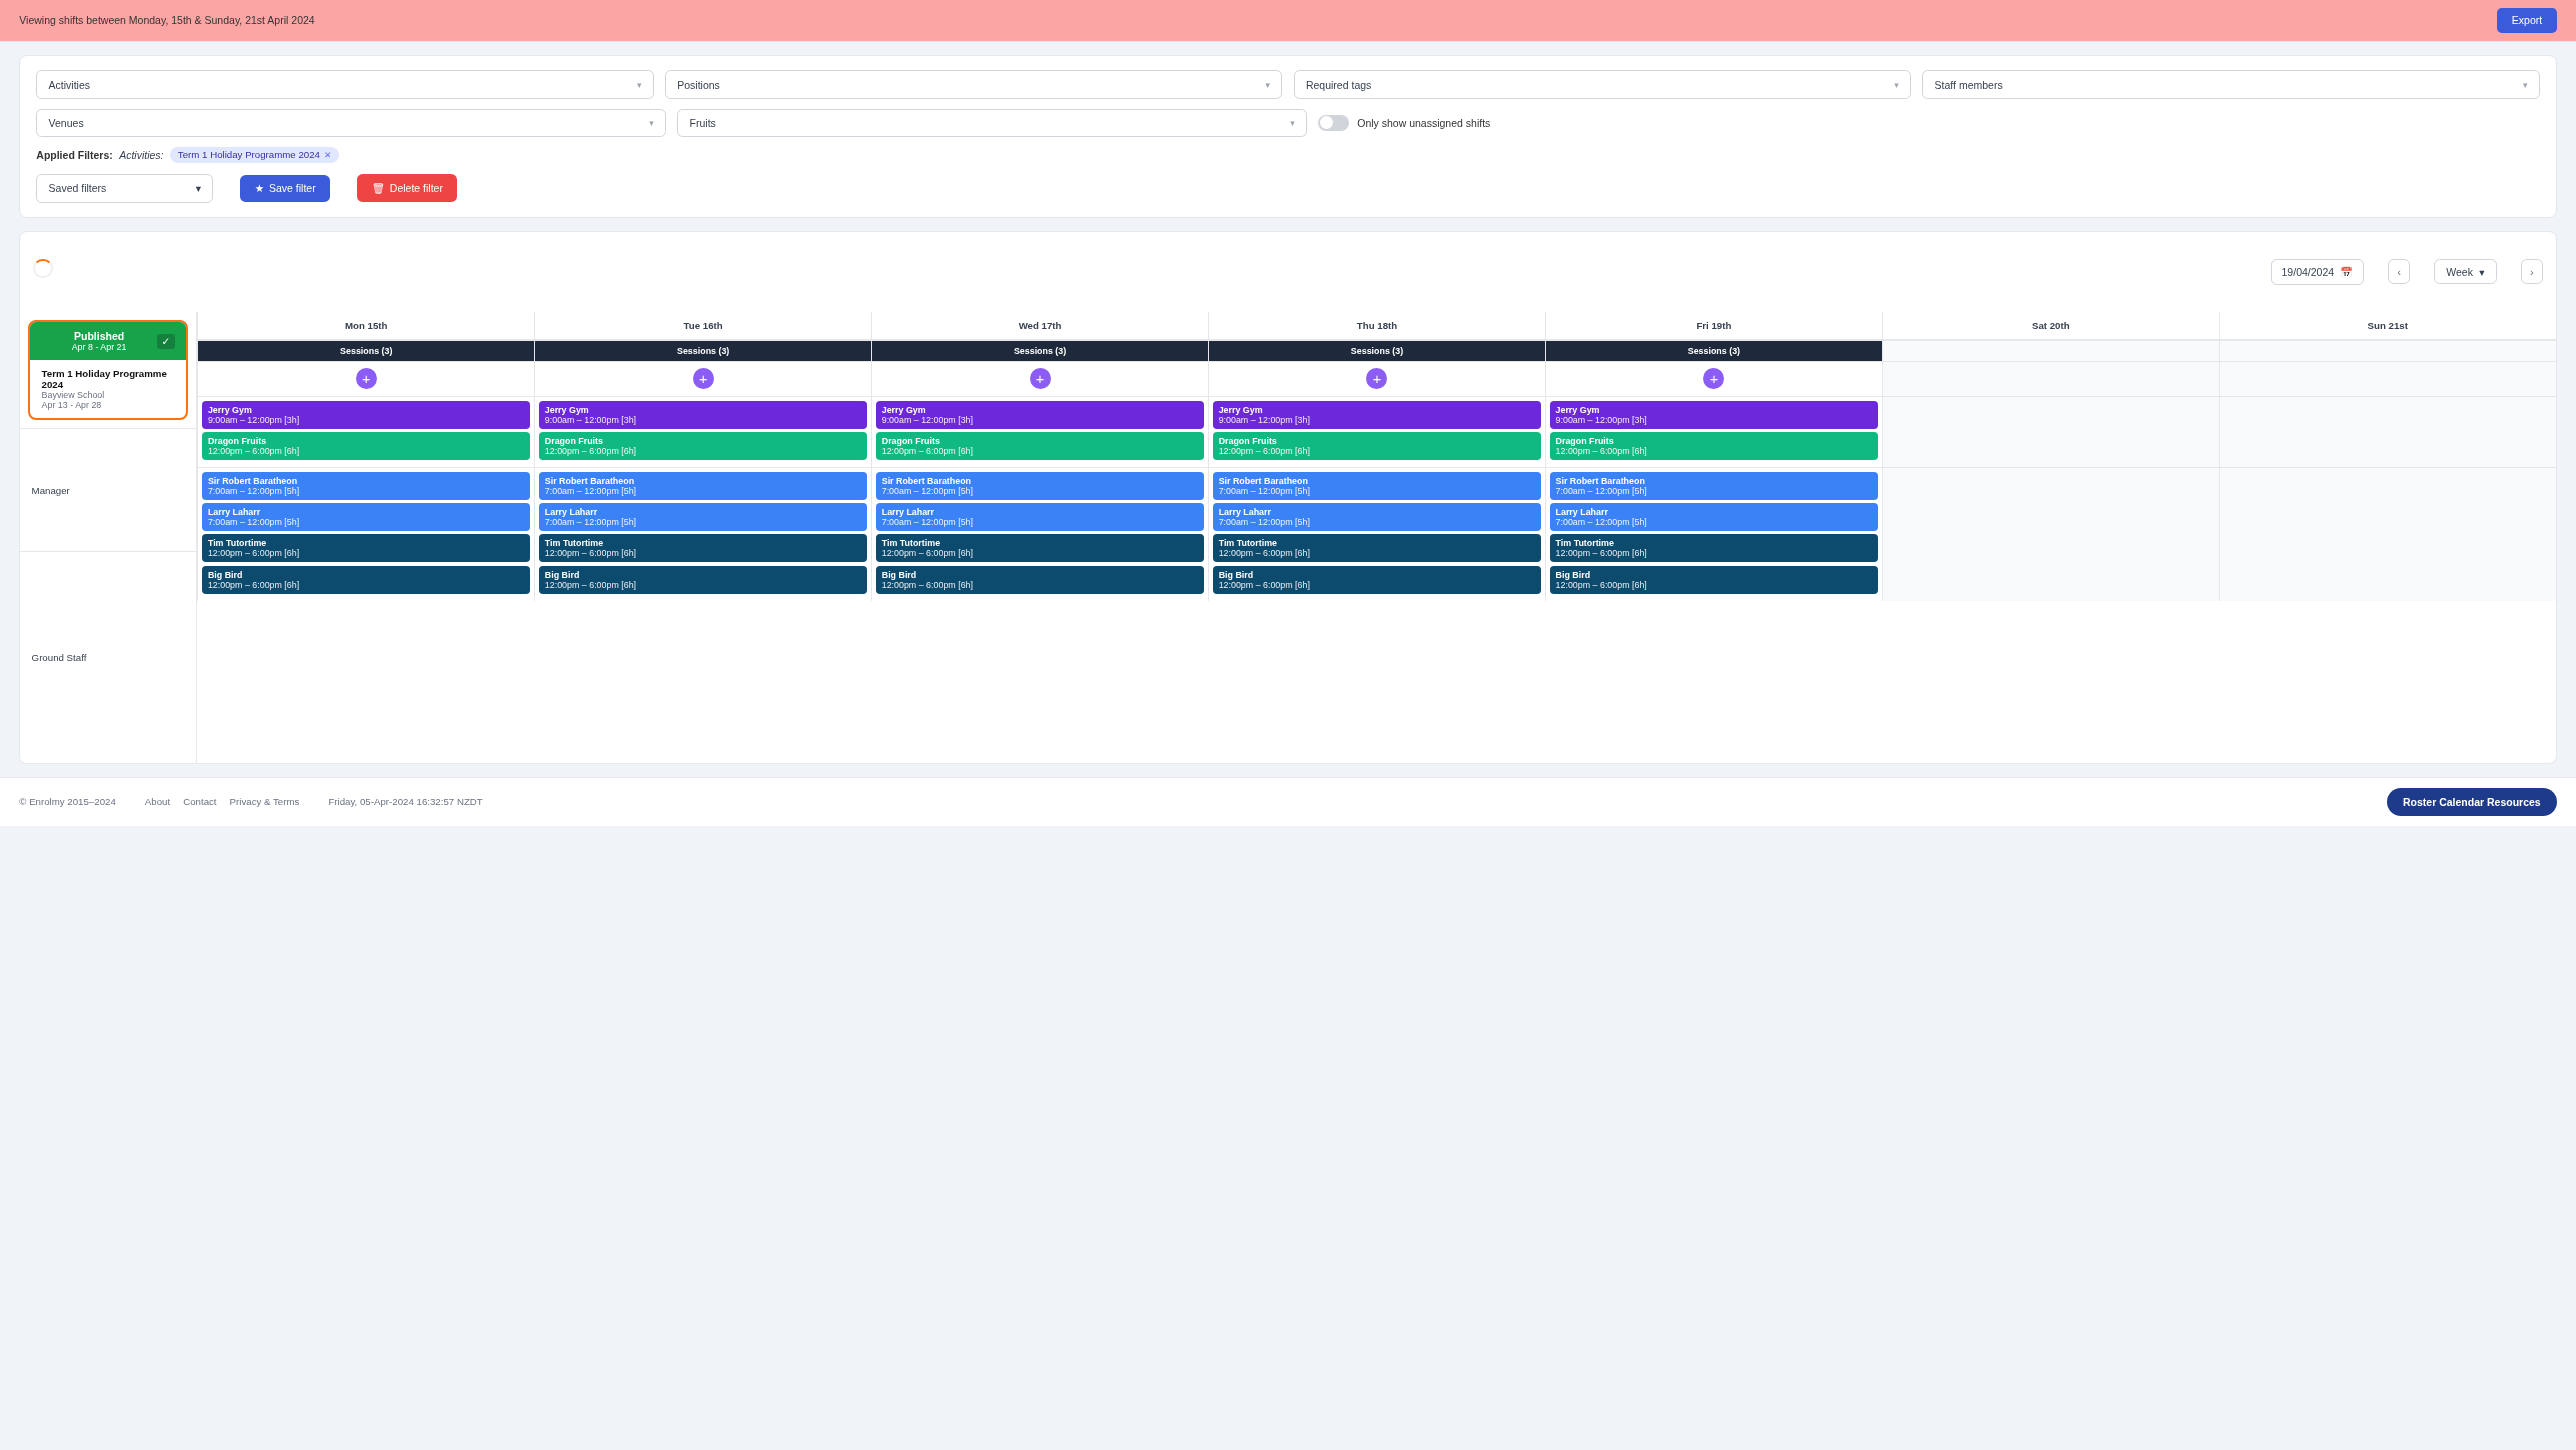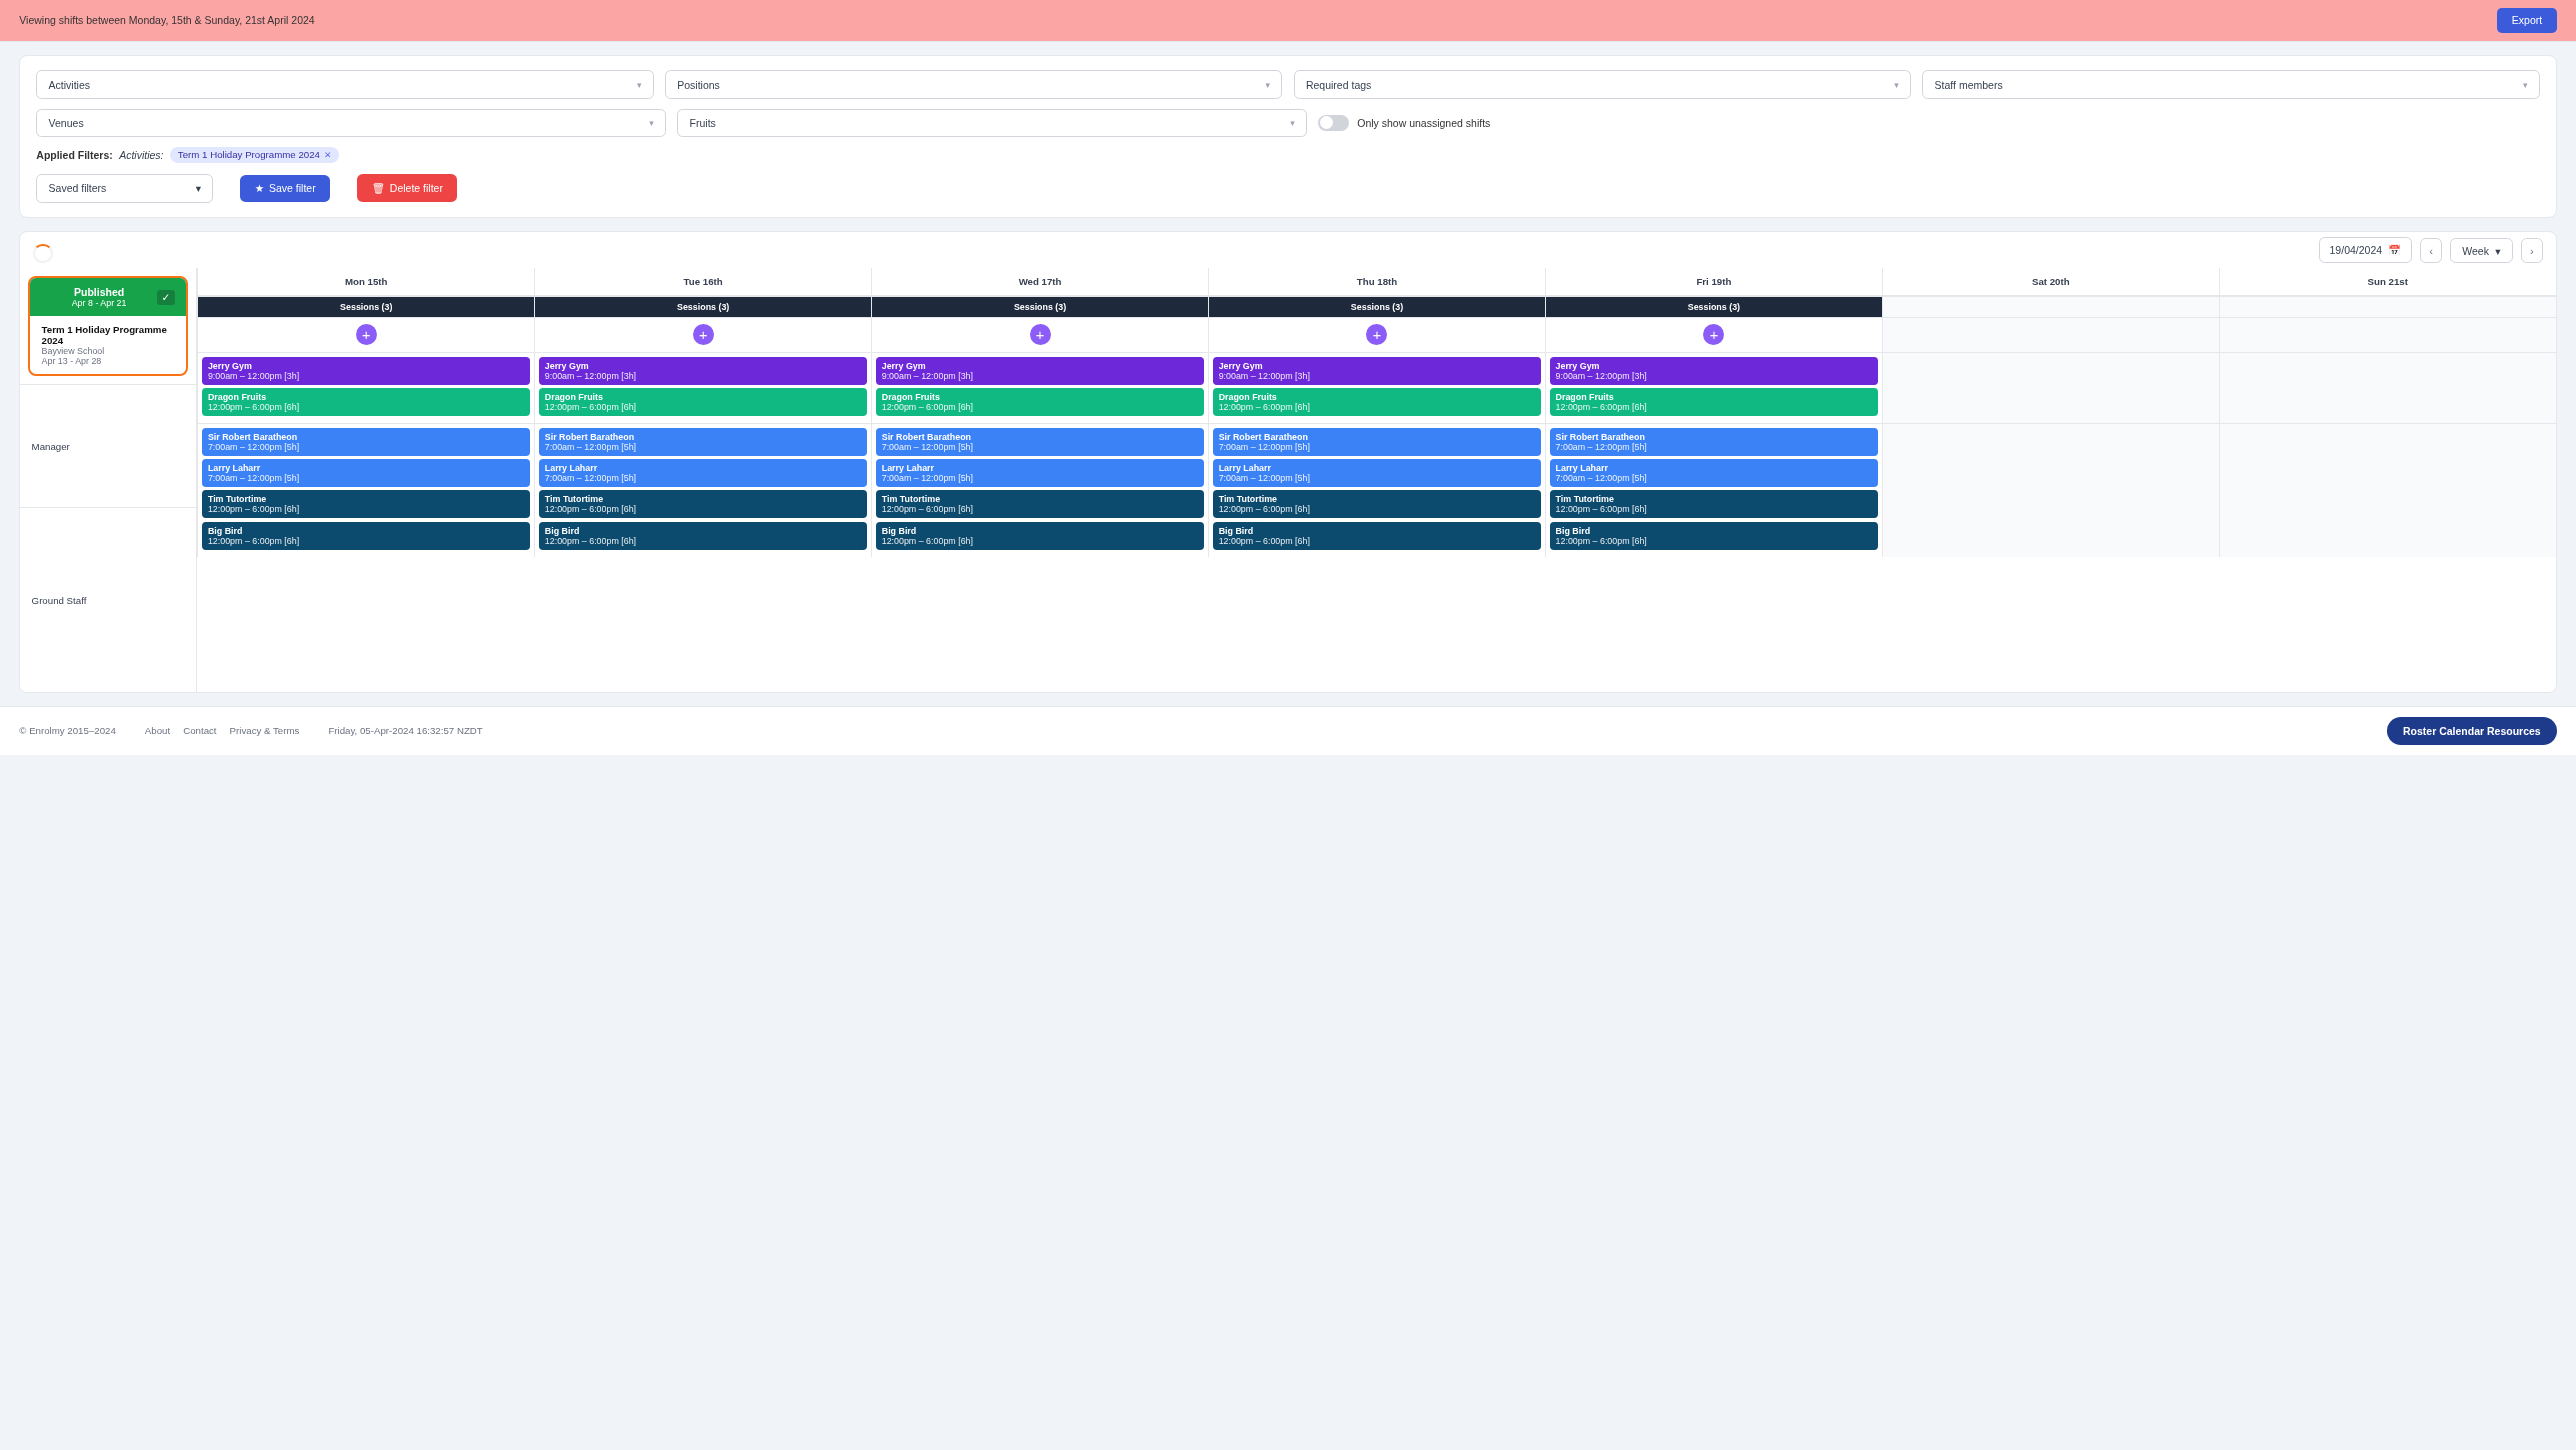--- a/index.html
+++ b/index.html
@@ -21,42 +21,42 @@
     .applied-filters-activity { font-style: italic; font-size: 10.5px; color: #374151; }
     .filter-tag { background: #e0e7ff; color: #3730a3; border-radius: 16px; padding: 2.4px 8px; font-size: 9.7px; display: flex; align-items: center; gap: 4px; }
     .filter-tag .x { cursor: pointer; color: #6366f1; font-size: 8.9px; }
 
     .saved-filters-row { display: flex; align-items: center; gap: 27px; }
     .saved-filters-select { width: 177px; display: flex; align-items: center; justify-content: space-between; border: 0.8px solid #d1d5db; border-radius: 5.6px; padding: 7.3px 11.3px; background: #fff; cursor: pointer; font-size: 10.5px; color: #374151; }
     .btn-save-filter { background: #3b5bdb; color: #fff; border: none; padding: 7.3px 14.5px; border-radius: 5.6px; cursor: pointer; font-size: 10.5px; display: flex; align-items: center; gap: 4.8px; }
     .btn-delete-filter { background: #ef4444; color: #fff; border: none; padding: 7.3px 14.5px; border-radius: 5.6px; cursor: pointer; font-size: 10.5px; display: flex; align-items: center; gap: 4.8px; }
 
     .calendar-section { margin: 0 19.3px 13px; background: #fff; border-radius: 8px; border: 0.8px solid #e5e7eb; overflow: hidden; }
-    .calendar-toolbar { display: flex; align-items: flex-end; justify-content: flex-end; padding: 5px 13px; gap: 8px; }
+    .calendar-toolbar { display: flex; align-items: flex-start; justify-content: flex-end; padding: 27px 13px; gap: 24px; }
     .date-input { border: 0.8px solid #d1d5db; border-radius: 5.6px; padding: 5.6px 9.7px; font-size: 10.5px; color: #374151; display: flex; align-items: center; gap: 6.4px; }
     .nav-btn { border: 0.8px solid #d1d5db; border-radius: 5.6px; background: #fff; padding: 5.6px 8px; cursor: pointer; color: #6b7280; font-size: 11.3px; }
     .week-select { border: 0.8px solid #d1d5db; border-radius: 5.6px; padding: 5.6px 11.3px; font-size: 10.5px; color: #374151; display: flex; align-items: center; gap: 6.4px; }
 
     .calendar-container { display: flex; }
 
     .sidebar-panel { width: 177px; min-width: 177px; background: #fff; border-right: 0.8px solid #e5e7eb; position: relative; }
     .sidebar-card { border: 2.4px solid #f97316; border-radius: 8px; margin: 8px; overflow: hidden; }
     .sidebar-card-header { background: #16a34a; color: #fff; padding: 8px 11.3px; display: flex; align-items: center; justify-content: space-between; }
     .sidebar-card-header-text { text-align: center; flex: 1; }
     .sidebar-card-title { font-weight: 700; font-size: 10.5px; }
     .sidebar-card-dates { font-size: 8.9px; }
     .sidebar-card-check { background: #15803d; border-radius: 3.2px; padding: 1.6px 4.8px; }
     .sidebar-card-info { padding: 8px 11.3px; }
     .sidebar-card-program { font-weight: 600; font-size: 9.7px; color: #111; }
     .sidebar-card-venue { font-size: 8.9px; color: #6b7280; }
 
     .role-labels { display: flex; flex-direction: column; }
     .role-label-cell { border-top: 0.8px solid #e5e7eb; padding: 6.4px 11.3px; font-weight: 500; font-size: 9.7px; color: #374151; display: flex; align-items: center; }
     .role-manager { height: 123px; }
-    .role-ground { height: 185px; }
+    .role-ground { height: 212px; }
 
     .calendar-grid { flex: 1; overflow-x: auto; }
     .cal-header-row { display: grid; grid-template-columns: repeat(7, 1fr); border-bottom: 0.8px solid #e5e7eb; }
     .cal-header-cell { text-align: center; padding: 8px 4.8px; font-weight: 600; font-size: 9.7px; color: #374151; border-left: 0.8px solid #e5e7eb; }
 
     .sessions-row { display: grid; grid-template-columns: repeat(7, 1fr); }
     .sessions-cell { border-left: 0.8px solid #e5e7eb; border-top: 0.8px solid #e5e7eb; padding: 4.8px; text-align: center; background: #1e293b; color: #fff; font-size: 8.9px; font-weight: 600; }
     .sessions-cell.weekend { background: #f9fafb; color: transparent; }
 
     .add-btn-row { display: grid; grid-template-columns: repeat(7, 1fr); }

